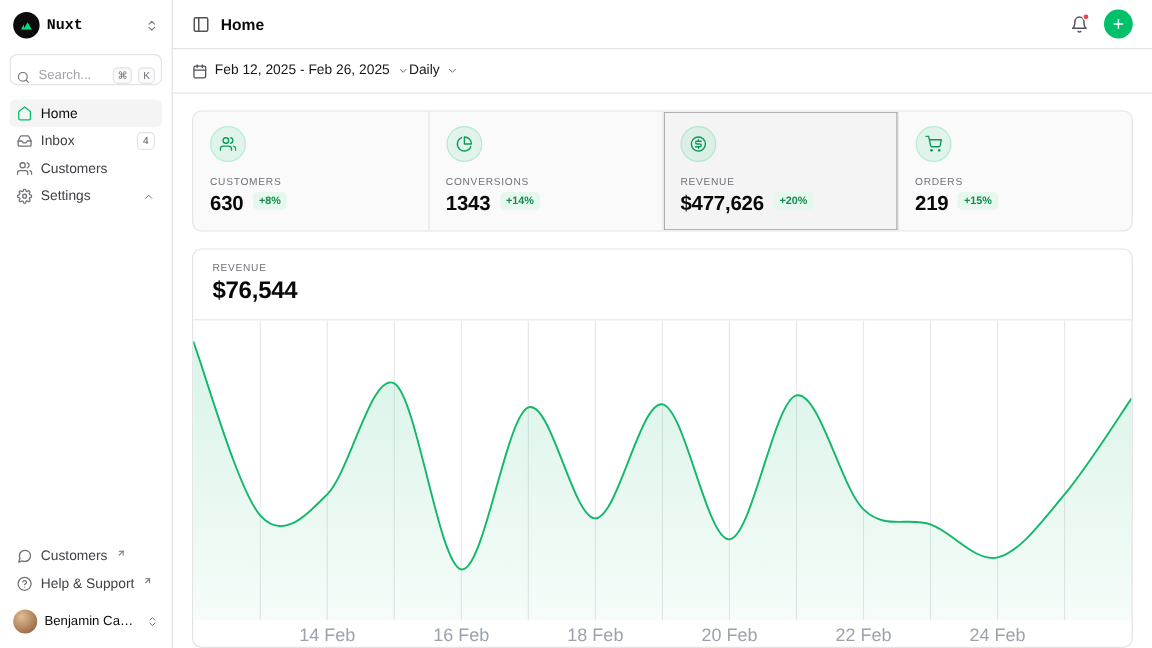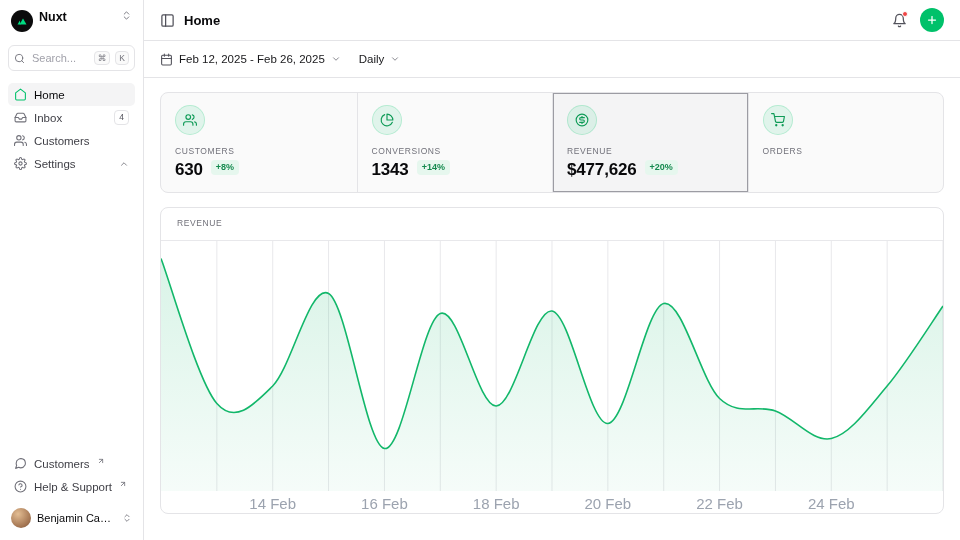--- a/index.html
+++ b/index.html
@@ -9,28 +9,28 @@
     font-family:"Liberation Sans","DejaVu Sans",sans-serif;
     --primary:#00c16a; --badge-bg:#e6f7ee; --badge-text:#148a4e; --logo-green:#00dc82;
   }
   button { background:none; border:0; padding:0; margin:0; font:inherit; color:inherit; cursor:pointer; text-align:left; }
   svg { display:block; }
 
   .app { display:flex; width:960px; height:540px; }
 
   
   .sidebar { width:144px; min-width:144px; border-right:1px solid #e4e4e7; display:flex; flex-direction:column; padding:8px; background:#fff; }
-  .workspace { display:flex; align-items:flex-start; gap:6px; padding:2px 3px; border-radius:6px; width:100%; }
+  .workspace { display:flex; align-items:center; gap:6px; padding:2px 3px; border-radius:6px; width:100%;font-family:Liberation Mono, monospace; }
   .logo-circle { width:22px; height:22px; border-radius:50%; background:#0b0b0c; display:grid; place-items:center; flex:none; }
   .logo-circle svg path { fill:var(--logo-green); }
   .workspace-name { font-size:12.5px; font-weight:600; }
   .ml-auto { margin-left:auto; }
   .muted-ic { color:#71717a; }
 
-  .search-box { margin-top:11px; display:flex; align-items:center; gap:5px; border:1px solid #e4e4e7; border-radius:6px; height:26px; padding:0 5px; background:#fff; }
+  .search-box { margin-top:11px; display:flex; align-items:flex-end; gap:5px; border:1px solid #e4e4e7; border-radius:6px; height:26px; padding:0 5px; background:#fff; }
   .search-box input { border:0; outline:0; flex:1; min-width:0; font-size:11px; font-family:inherit; color:#09090b; background:transparent; }
   .search-box input::placeholder { color:#a1a1aa; }
   .kbd { font-size:8.5px; color:#71717a; border:1px solid #e4e4e7; border-radius:4px; background:#fafafa; padding:2px 3px; line-height:1; min-width:13px; text-align:center; flex:none; }
 
   .nav { margin-top:12px; display:flex; flex-direction:column; }
   .nav-item { display:flex; align-items:center; gap:7px; height:23px; padding:0 6px; border-radius:5px; font-size:11.5px; color:#3f3f46; cursor:pointer; width:100%; }
   .nav-item .nic { width:13px; height:13px; color:#71717a; flex:none; }
   .nav-item.active { background:#f4f4f5; color:#09090b; font-weight:500; }
   .nav-item.active .nic { color:var(--primary); }
   .nav-label { white-space:nowrap; overflow:hidden; text-overflow:ellipsis; }
@@ -46,21 +46,21 @@
 
   
   .main { flex:1; min-width:0; display:flex; flex-direction:column; }
   .topbar { height:41px; min-height:41px; border-bottom:1px solid #e4e4e7; display:flex; align-items:center; gap:9px; padding:0 16px; }
   .icon-btn { color:#52525b; position:relative; display:grid; place-items:center; }
   .page-title { font-size:13px; font-weight:600; margin:0; }
   .topbar-right { margin-left:auto; display:flex; align-items:center; gap:13px; }
   .notif-dot { position:absolute; top:-2px; right:-1px; width:6px; height:6px; border-radius:50%; background:#ef4444; border:1px solid #fff; }
   .add-btn { width:24px; height:24px; border-radius:50%; background:var(--primary); color:#fff; display:grid; place-items:center; }
 
-  .filterbar { height:37px; min-height:37px; border-bottom:1px solid #e4e4e7; display:flex; align-items:center; gap:18px; padding:0 16px; }
+  .filterbar { height:37px; min-height:37px; border-bottom:1px solid #e4e4e7; display:flex; align-items:center; padding:0 16px; }
   .filter-btn { display:flex; align-items:center; gap:6px; font-size:11.5px; color:#18181b; }
   .filter-btn .fic { color:#52525b; }
   .chev { color:#71717a; }
 
   .content { padding:14px 16px 0 16px; flex:1; min-height:0; }
 
   .stats-grid { display:grid; grid-template-columns:repeat(4,1fr); border:1px solid #e4e4e7; border-radius:8px; background:#fafafa; overflow:hidden; }
   .stat-card { padding:12px 14px; cursor:pointer; }
   .stat-card + .stat-card { border-left:1px solid #e4e4e7; }
   .stat-card.selected { background:#f4f4f5; box-shadow: inset 0 0 0 1px #9c9ca3; }
@@ -276,26 +276,31 @@
         </div>
         <div class="stat-card">
           <div class="stat-icon">
             <svg width="14" height="14" viewBox="0 0 24 24" fill="none" stroke="currentColor" stroke-width="2" stroke-linecap="round" stroke-linejoin="round">
                 <circle cx="9" cy="21" r="1"></circle>
                 <circle cx="20" cy="21" r="1"></circle>
                 <path d="M1 1h4l2.68 13.39a2 2 0 0 0 2 1.61h9.72a2 2 0 0 0 2-1.61L23 6H6"></path>
               </svg>
           </div>
           <div class="stat-label">ORDERS</div>
+          <div class="stat-row">
+            <span class="stat-value">219</span>
+            <span class="stat-delta">+15%</span>
+          </div>
         </div>
       </section>
 
       <section class="chart-card">
         <div class="chart-head">
           <div class="chart-label">REVENUE</div>
+          <div class="chart-value">$76,544</div>
         </div>
         <div class="chart-body">
           <svg preserveAspectRatio="none" viewBox="0 0 788 250">
               <defs>
                 <linearGradient id="areafill" x1="0" y1="0" x2="0" y2="1">
                   <stop offset="0" stop-color="#12b76a" stop-opacity="0.16"></stop>
                   <stop offset="1" stop-color="#12b76a" stop-opacity="0.04"></stop>
                 </linearGradient>
               </defs>
               <line x1="56.285714285714285" y1="0" x2="56.285714285714285" y2="250" stroke="#e8e8eb" stroke-width="1"></line>

